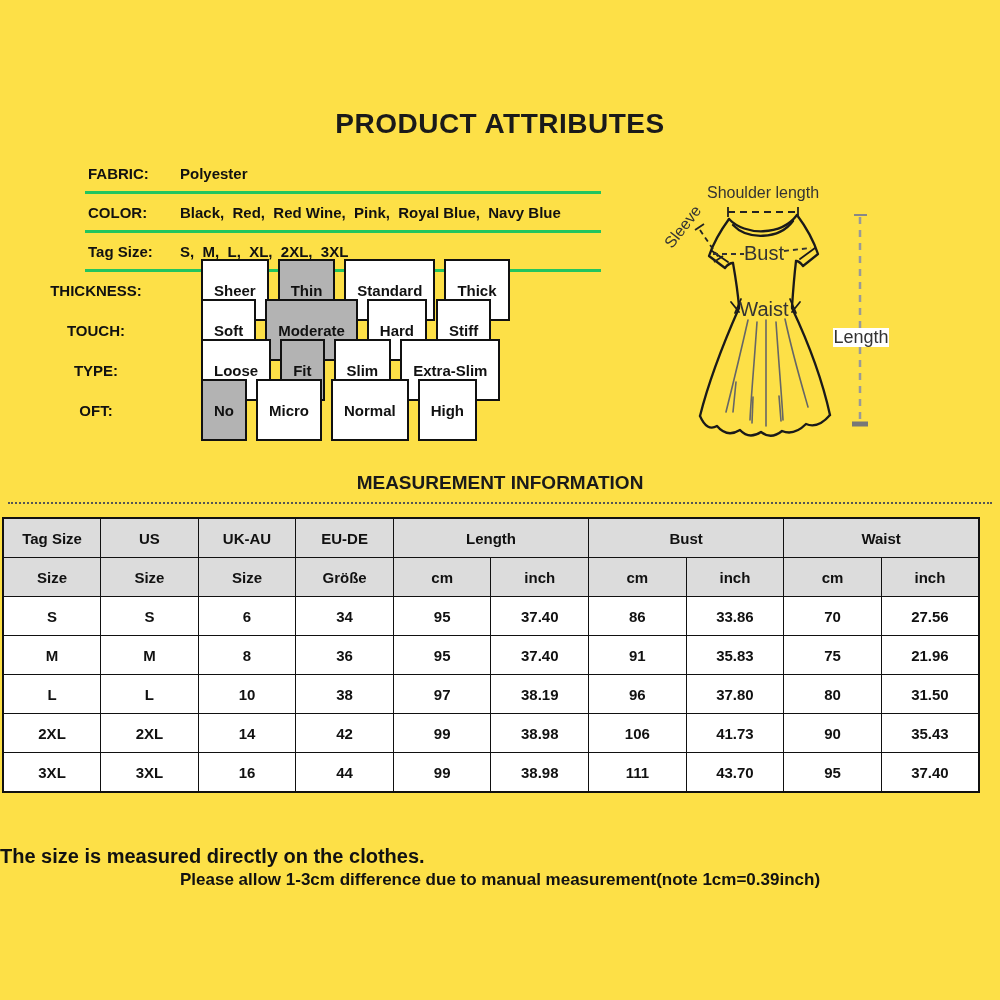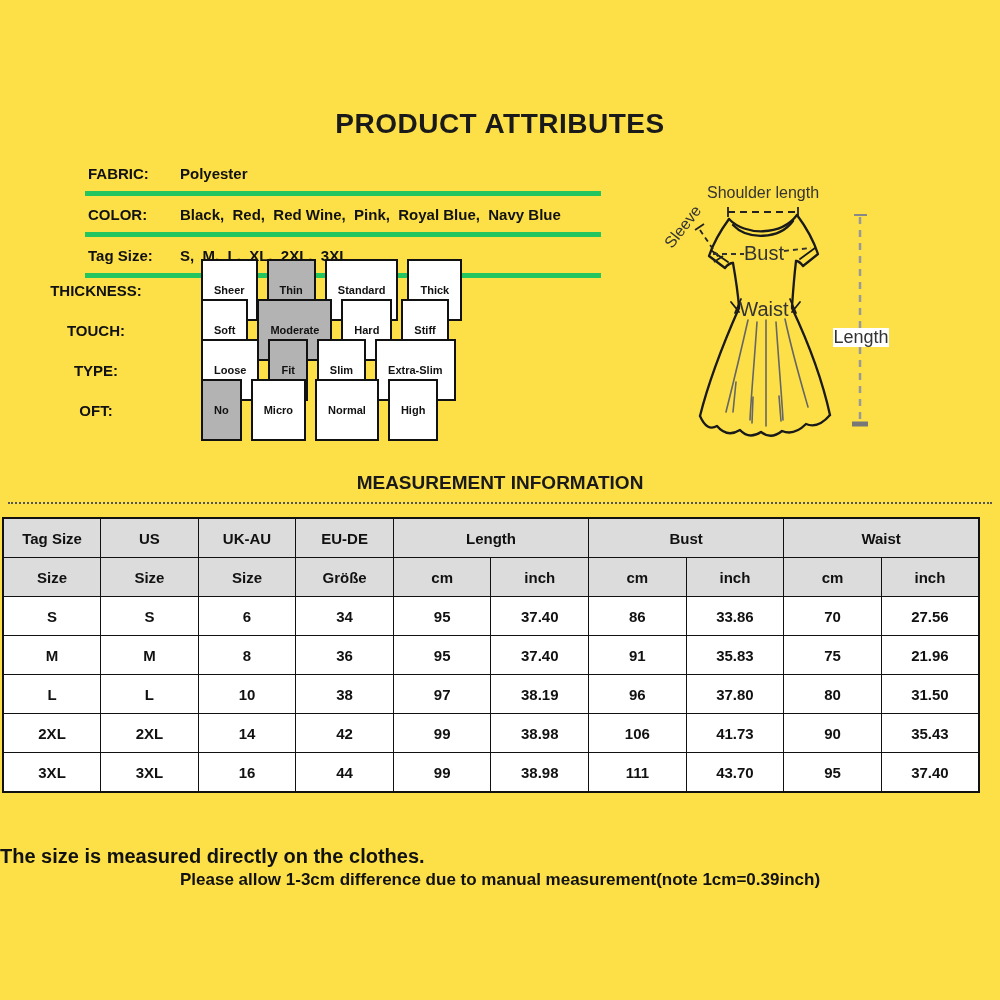--- a/index.html
+++ b/index.html
@@ -7,35 +7,35 @@
     position:relative;width:1000px;height:1000px;background:#fde047;
     font-family:"Liberation Sans",sans-serif;color:#111;overflow:hidden;
   }
   .main-title{
     position:absolute;top:108px;left:0;width:100%;text-align:center;
     font-size:28px;font-weight:bold;letter-spacing:.5px;color:#1a1a1a;
   }
   
   .attrs{position:absolute;left:85px;top:155px;width:516px;}
   .attr-row{
-    height:36px;display:flex;align-items:center;border-bottom:5px solid #22c55e;
+    height:36px;display:flex;align-items:center;border-bottom:3px solid #22c55e;
     padding-left:3px;font-size:15px;font-weight:bold;
   }
   .attr-label{width:92px;flex:0 0 92px;}
   .attr-value{white-space:pre;}
   
   .opts{position:absolute;left:0;top:274px;}
   .opt-row{display:flex;align-items:center;height:32px;margin-bottom:8px;}
   .opt-label{
     width:192px;flex:0 0 192px;text-align:center;font-size:15px;font-weight:bold;
   }
   .opt-box{
     display:inline-flex;align-items:center;justify-content:center;
     border:2px solid #111;background:#fff;margin-left:9px;
-    padding:15px 11px;height:28px;font-size:11px;font-weight:bold;
+    padding:15px 11px;height:28px;font-size:15px;font-weight:bold;
   }
   .opt-box.selected{background:#b3b3b3;}
   
   .dress{position:absolute;left:650px;top:170px;width:350px;height:300px;}
   .dress text{font-family:"Liberation Sans",sans-serif;fill:#333;}
   
   .mi-title{
     position:absolute;top:472px;left:0;width:100%;text-align:center;
     font-size:19px;font-weight:bold;color:#1a1a1a;
   }

